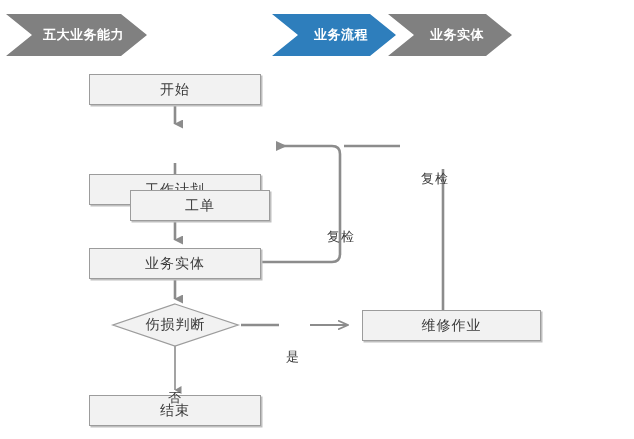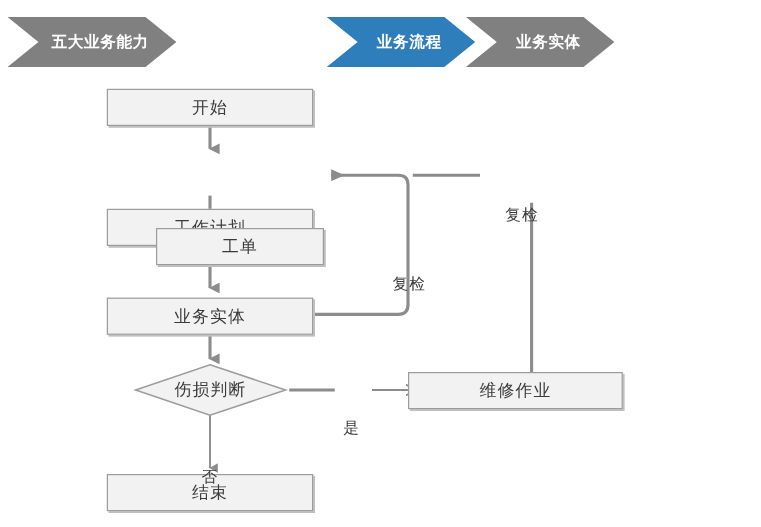--- a/index.html
+++ b/index.html
@@ -172,21 +172,21 @@
 </div>
 
 <div class="node" style="left:89px; top:190px; width:140px; height:31px;margin-left:41px;">
   <span>工单</span>
 </div>
 
 <div class="node" style="left:89px; top:248px; width:172px; height:31px;">
   <span>业务实体</span>
 </div>
 
-<div class="node" style="left:340px; top:310px; width:179px; height:31px;">
+<div class="node" style="left:362px; top:310px; width:179px; height:31px;">
   <span>维修作业</span>
 </div>
 
 <div class="node" style="left:89px; top:395px; width:172px; height:31px;">
   <span>结束</span>
 </div>
 
 <div class="decision-text" style="left:113px; top:313px; width:125px; height:24px;">伤损判断</div>
 
 <div class="edge-label" style="left:316px; top:194px; width:50px; height:22px;">复检</div>

